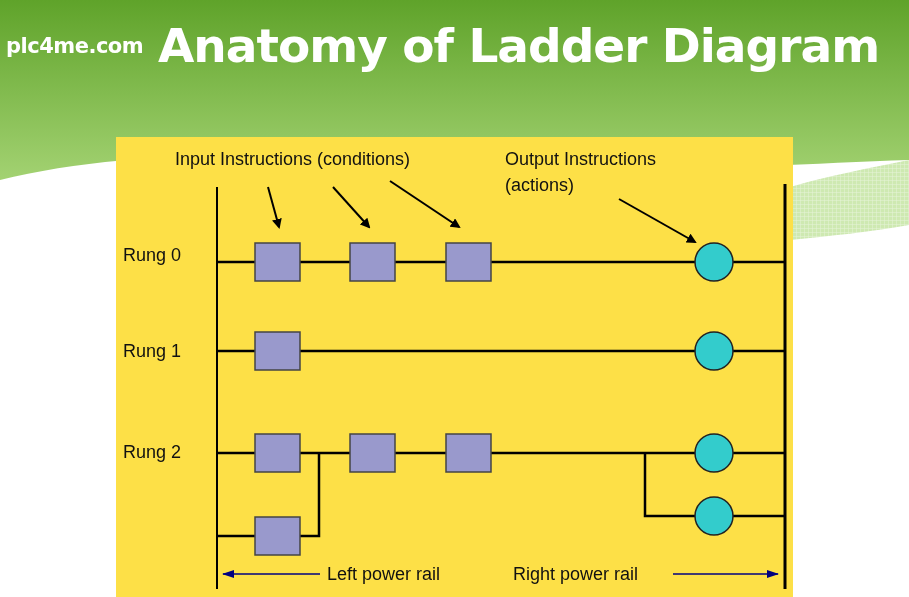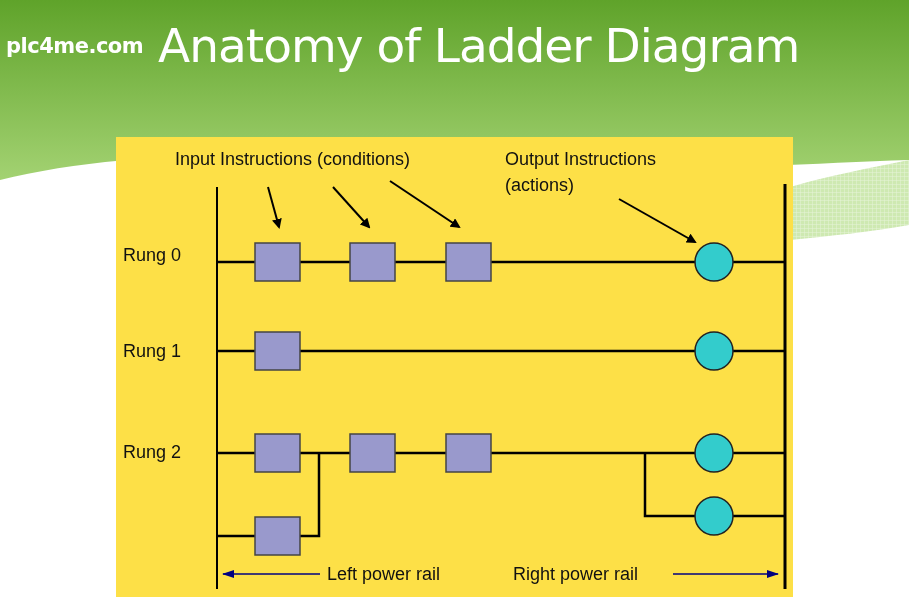--- a/index.html
+++ b/index.html
@@ -9,21 +9,21 @@
       font-family: "Liberation Sans", sans-serif;
     }
     #header-bg { position: absolute; left: 0; top: 0; width: 909px; height: 260px; }
     .site-label {
       position: absolute; left: 6px; top: 2px;
       font-family: "DejaVu Sans", sans-serif; font-weight: bold;
       font-size: 21px; color: #ffffff; letter-spacing: -0.5px; margin-top: 32px;
     }
     .slide-title {
       position: absolute; left: 158px; top: 18px;
-      font-family: "DejaVu Sans", sans-serif; font-weight: normal;
+      font-family: "DejaVu Sans", sans-serif; font-weight: bold;
       font-size: 47px; color: #ffffff; letter-spacing: -1px; white-space: nowrap;
     }
     #diagram-panel {
       position: absolute; left: 116px; top: 137px; width: 677px; height: 476px;
       background: #fde047;
     }
     #ladder { position: absolute; left: 0; top: 0; }
     .lbl { font-family: "Liberation Sans", sans-serif; font-size: 18px; fill: #111111; }
   </style>
 </head>

